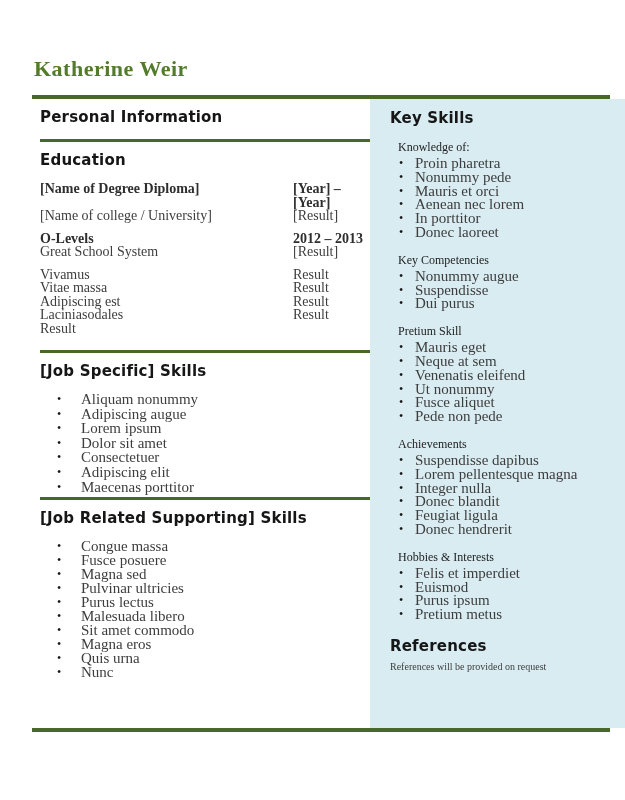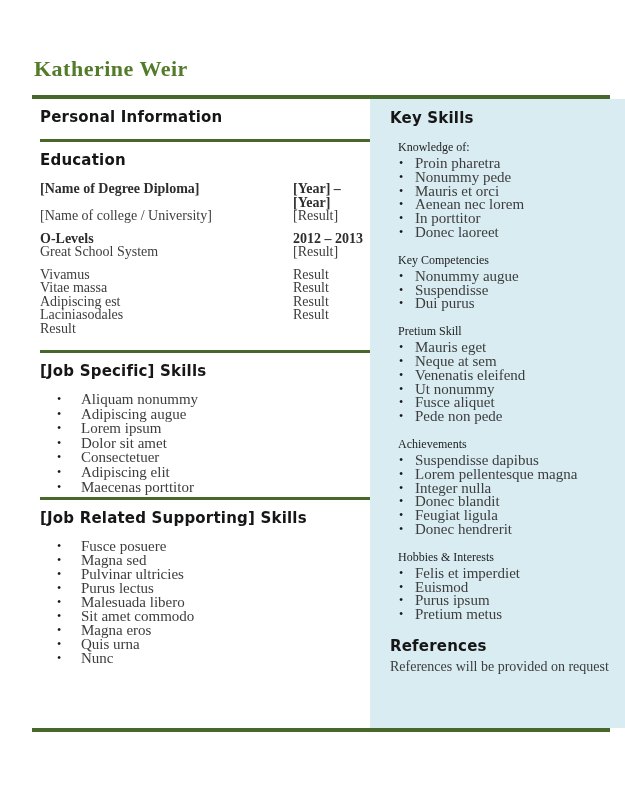--- a/index.html
+++ b/index.html
@@ -76,21 +76,21 @@
   }
   .blue-panel ul.bullets{margin-top:2px;}
   .blue-panel ul.bullets li{
     position:relative;padding-left:25px;line-height:13.8px;color:#3d3d3d;
   }
   .blue-panel ul.bullets li::before{
     content:"\2022";position:absolute;left:9px;top:0;color:#161616;font-size:12px;
   }
   .references-heading{margin-top:15px;}
   .references-text{
-    font-size:14px;line-height:14px;margin:5px 0 0 0;color:#3d3d3d;
+    font-size:10px;line-height:14px;margin:5px 0 0 0;color:#3d3d3d;
   }
 </style>
 </head>
 <body>
 
 <div class="page">
 
   <div class="name-title">Katherine Weir</div>
   <div class="hr-top"></div>
 
@@ -157,20 +157,21 @@
       <li>Dolor sit amet</li>
       <li>Consectetuer</li>
       <li>Adipiscing elit</li>
       <li>Maecenas porttitor</li>
     </ul>
 
     <div class="rule rule-after-js"></div>
 
     <h2 class="section-heading">[Job Related Supporting] Skills</h2>
     <ul class="bullets bullets-tight">
+      <li>Congue massa</li>
       <li>Fusce posuere</li>
       <li>Magna sed</li>
       <li>Pulvinar ultricies</li>
       <li>Purus lectus</li>
       <li>Malesuada libero</li>
       <li>Sit amet commodo</li>
       <li>Magna eros</li>
       <li>Quis urna</li>
       <li>Nunc</li>
     </ul>

